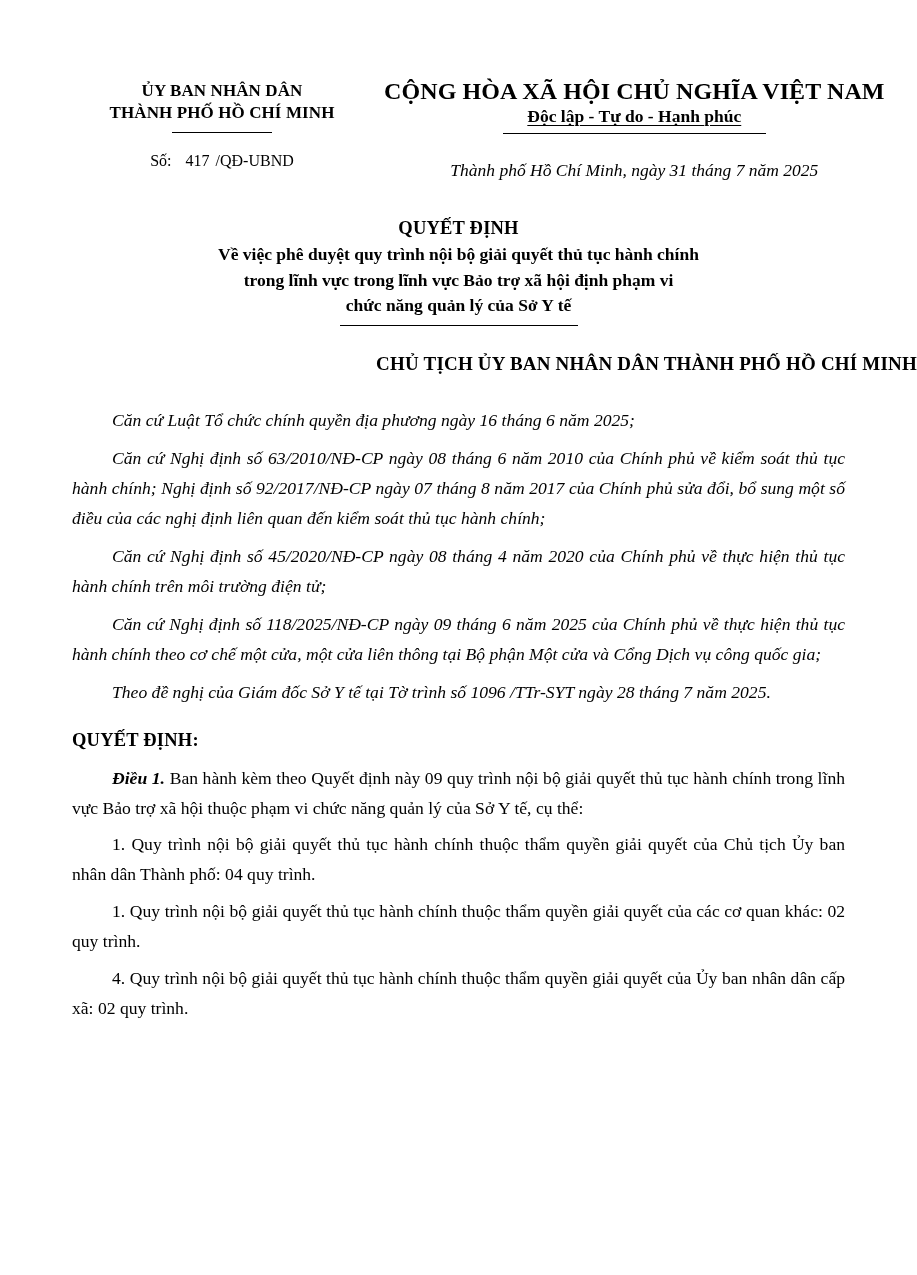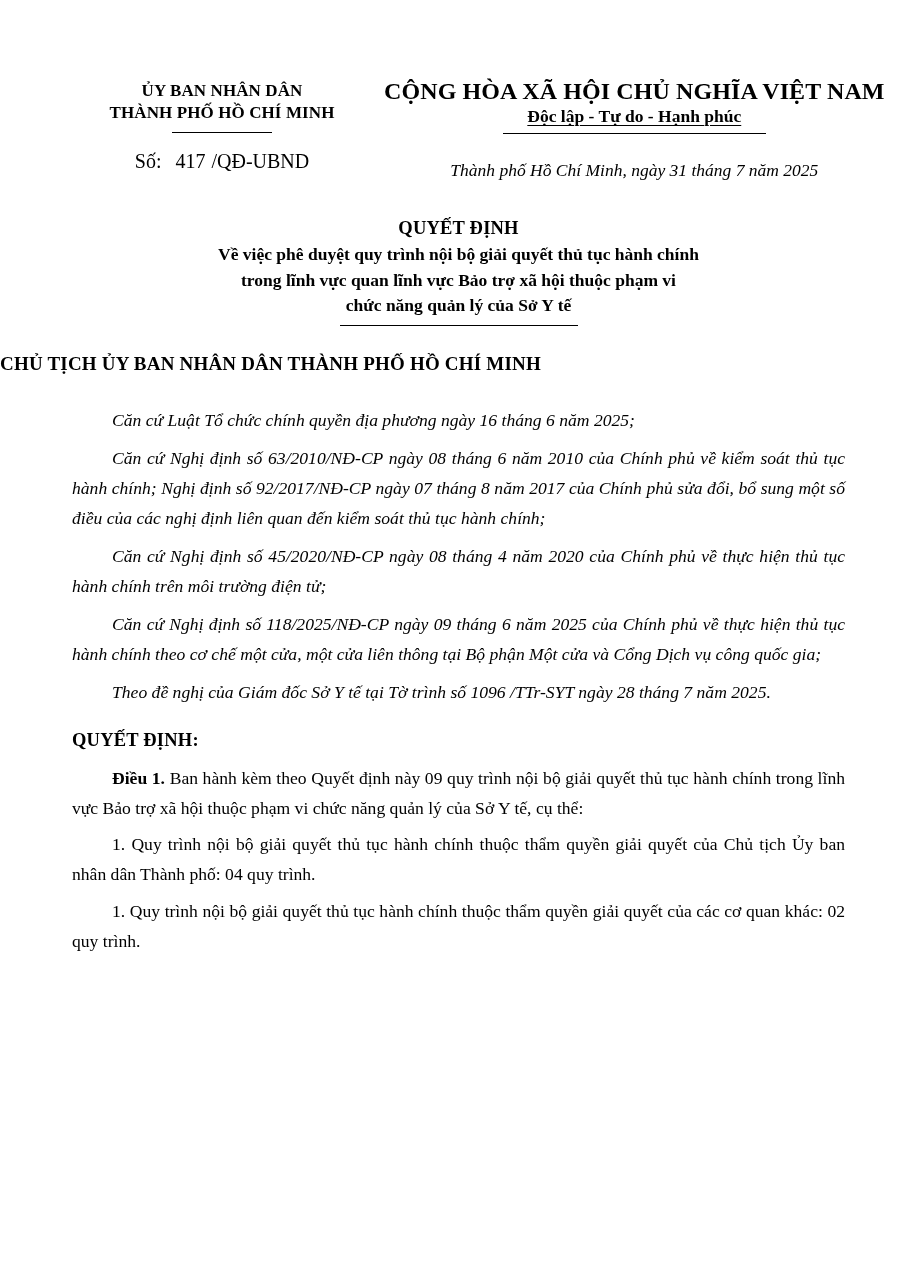--- a/index.html
+++ b/index.html
@@ -83,21 +83,21 @@
     margin: 9px auto 0 auto;
   }
   .rule-right {
     width: 263px;
     height: 0;
     border-top: 1.4px solid #000;
     margin: 6px auto 0 auto;
   }
 
   .docnum {
-    font-size: 20px;
+    font-size: 16px;
     line-height: 22px;
     margin-top: 17px;
     white-space: nowrap;
   }
   .docnum .num { margin: 0 4px 0 14px; }
   .docnum .suffix { margin-left: 2px; }
 
   .place-date {
     font-style: italic;
     font-size: 17.5px;
@@ -133,21 +133,21 @@
     border-top: 1.4px solid #000;
     margin: 6px auto 0 auto;
   }
 
   
   .authority {
     position: absolute;
     top: 352px;
     left: 0;
     right: 0;
-    text-align: left;
+    text-align: right;
     font-weight: bold;
     font-size: 19px;
     line-height: 24px;
     letter-spacing: 0.2px;
   }
 
   
   .body {
     position: absolute;
     top: 405px;
@@ -173,21 +173,21 @@
     font-weight: bold;
     font-size: 18.5px;
     line-height: 30px;
     letter-spacing: 0.2px;
     margin: 18px 0 8px 0;
   }
 
   p.article {
     margin: 0 0 6px 0;
   }
-  p.article b { font-weight: bold; }
+  p.article b { font-weight: bold; font-style: italic; }
 
   p.item {
     margin: 0 0 7px 0;
   }
   p.item.last { margin-bottom: 0; }
 </style>
 </head>
 <body>
 
 <div class="page">
@@ -209,21 +209,21 @@
       <div class="rule-right"></div>
       <div class="place-date">Thành phố Hồ Chí Minh, ngày 31 tháng 7  năm 2025</div>
     </div>
 
   </div>
 
   <div class="title-block">
     <div class="title-main">QUYẾT ĐỊNH</div>
     <div class="title-sub">
       <div>Về việc phê duyệt quy trình nội bộ giải quyết thủ tục hành chính</div>
-      <div>trong lĩnh vực quan lĩnh vực Bảo trợ xã hội thuộc phạm vi</div>
+      <div>trong lĩnh vực trong lĩnh vực Bảo trợ xã hội định phạm vi</div>
       <div>chức năng quản lý của Sở Y tế</div>
     </div>
     <div class="rule-title"></div>
   </div>
 
   <div class="authority">CHỦ TỊCH ỦY BAN NHÂN DÂN THÀNH PHỐ HỒ CHÍ MINH</div>
 
   <div class="body">
 
     <p class="para recital">Căn cứ Luật Tổ chức chính quyền địa phương ngày 16 tháng 6 năm 2025;</p>
@@ -231,16 +231,17 @@
     <p class="para recital">Căn cứ Nghị định số 45/2020/NĐ-CP ngày 08 tháng 4 năm 2020 của Chính phủ về thực hiện thủ tục hành chính trên môi trường điện tử;</p>
     <p class="para recital">Căn cứ Nghị định số 118/2025/NĐ-CP ngày 09 tháng 6 năm 2025 của Chính phủ về thực hiện thủ tục hành chính theo cơ chế một cửa, một cửa liên thông tại Bộ phận Một cửa và Cổng Dịch vụ công quốc gia;</p>
     <p class="para recital last">Theo đề nghị của Giám đốc Sở Y tế tại Tờ trình số 1096 /TTr-SYT ngày 28 tháng 7 năm 2025.</p>
 
     <div class="decide-heading">QUYẾT ĐỊNH:</div>
 
     <p class="para article"><b>Điều 1.</b><span> Ban hành kèm theo Quyết định này 09 quy trình nội bộ giải quyết thủ tục hành chính trong lĩnh vực Bảo trợ xã hội thuộc phạm vi chức năng quản lý của Sở Y tế, cụ thể:</span></p>
 
     <p class="para item">1. Quy trình nội bộ giải quyết thủ tục hành chính thuộc thẩm quyền giải quyết của Chủ tịch Ủy ban nhân dân Thành phố: 04 quy trình.</p>
     <p class="para item">1. Quy trình nội bộ giải quyết thủ tục hành chính thuộc thẩm quyền giải quyết của các cơ quan khác: 02 quy trình.</p>
+    <p class="para item last">4. Quy trình nội bộ giải quyết thủ tục hành chính thuộc thẩm quyền giải quyết của Ủy ban nhân dân cấp xã: 02 quy trình.</p>
 
   </div>
 
 </div>
 
 </body></html>

